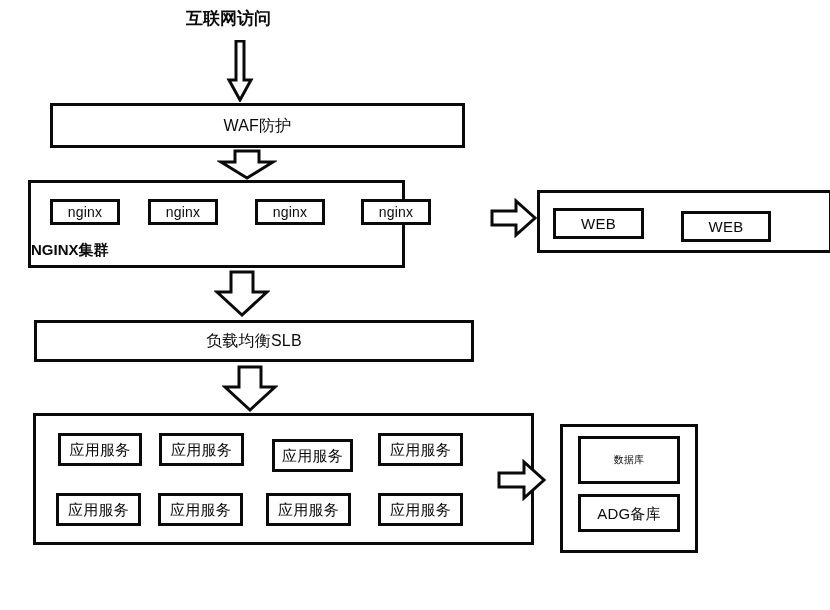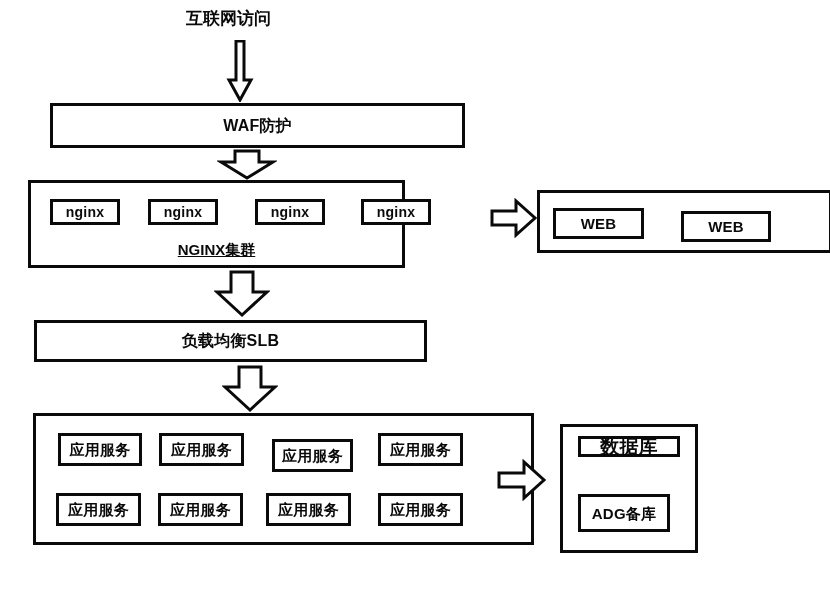--- a/index.html
+++ b/index.html
@@ -17,21 +17,21 @@
   }
   .node {
     position: absolute;
     box-sizing: border-box;
     border: 3px solid #0a0a0a;
     background: #ffffff;
     display: flex;
     align-items: center;
     justify-content: center;
     color: #0a0a0a;
-    font-weight: bold;
+    font-weight: normal;
     letter-spacing: 0.2px;
     line-height: 1;
   }
   .container-box {
     position: absolute;
     box-sizing: border-box;
     border: 3px solid #0a0a0a;
     background: #ffffff;
   }
   .caption {
@@ -42,25 +42,23 @@
     line-height: 1;
     white-space: nowrap;
   }
   .arrow {
     position: absolute;
   }
   .arrow svg { display: block; }
   .band-label {
     position: absolute;
     width: 100%;
-    text-align: center;
     font-weight: bold;
     color: #0a0a0a;
     white-space: nowrap;
-    text-decoration: underline;
   }
 </style>
 </head>
 <body>
 
 <div id="canvas">
 
   <div class="caption" style="left:186px; top:10px; width:120px; font-size:17px;">互联网访问</div>
 
   <div class="arrow" style="left:226px; top:40px;">
@@ -95,21 +93,21 @@
     <div class="node" style="left:13px; top:15px; width:91px; height:31px; font-size:15px;">WEB</div>
     <div class="node" style="left:141px; top:18px; width:90px; height:31px; font-size:15px;">WEB</div>
   </div>
 
   <div class="arrow" style="left:214px; top:270px;">
     <svg width="56" height="48" viewBox="0 0 56 48">
       <polygon points="17,2 39,2 39,22 53,22 28,45 3,22 17,22" fill="#ffffff" stroke="#0a0a0a" stroke-width="3" stroke-linejoin="miter"></polygon>
     </svg>
   </div>
 
-  <div class="node" style="left:34px; top:320px; width:393px; height:42px; font-size:16px;">负载均衡SLB</div>
+  <div class="node" style="left:34px; top:320px; width:440px; height:42px; font-size:16px;">负载均衡SLB</div>
 
   <div class="arrow" style="left:222px; top:365px;">
     <svg width="56" height="48" viewBox="0 0 56 48">
       <polygon points="17,2 39,2 39,22 53,22 28,45 3,22 17,22" fill="#ffffff" stroke="#0a0a0a" stroke-width="3" stroke-linejoin="miter"></polygon>
     </svg>
   </div>
 
   <div class="container-box" style="left:33px; top:413px; width:501px; height:132px;">
     <div class="node" style="left:22px; top:17px; width:84px; height:33px; font-size:15px;">应用服务</div>
     <div class="node" style="left:123px; top:17px; width:85px; height:33px; font-size:15px;">应用服务</div>
@@ -122,17 +120,17 @@
     <div class="node" style="left:342px; top:77px; width:85px; height:33px; font-size:15px;">应用服务</div>
   </div>
 
   <div class="arrow" style="left:497px; top:459px;">
     <svg width="50" height="42" viewBox="0 0 50 42">
       <polygon points="2,14 27,14 27,3 47,21 27,39 27,28 2,28" fill="#ffffff" stroke="#0a0a0a" stroke-width="3" stroke-linejoin="miter"></polygon>
     </svg>
   </div>
 
   <div class="container-box" style="left:560px; top:424px; width:138px; height:129px;">
-    <div class="node" style="left:15px; top:9px; width:102px; height:21px; font-size:19px;">数据库</div>
-    <div class="node" style="left:15px; top:67px; width:92px; height:38px; font-size:15px;">ADG备库</div>
+    <div class="node" style="left:15px; top:9px; width:102px; height:48px; font-size:10px;">数据库</div>
+    <div class="node" style="left:15px; top:67px; width:102px; height:38px; font-size:15px;">ADG备库</div>
   </div>
 
 </div>
 
 </body></html>

